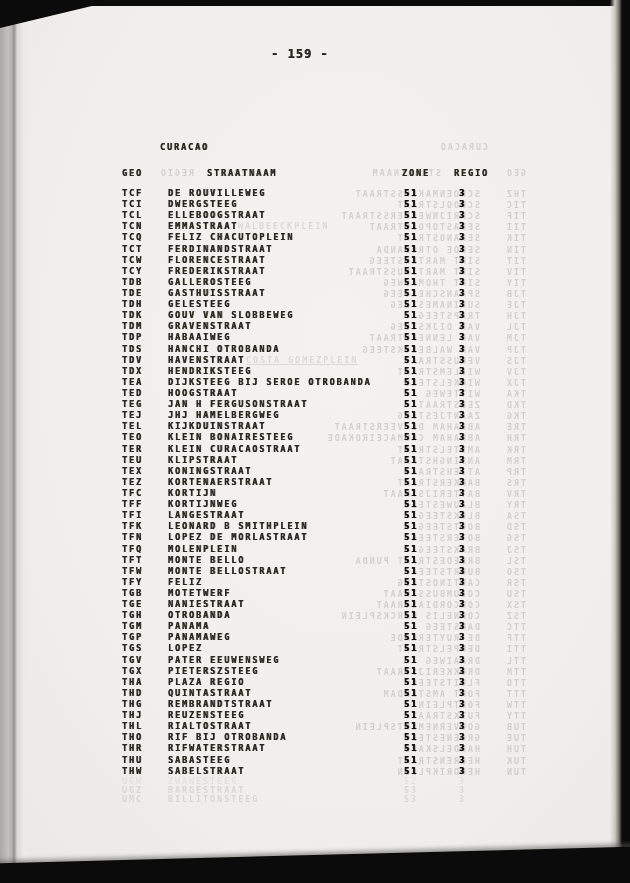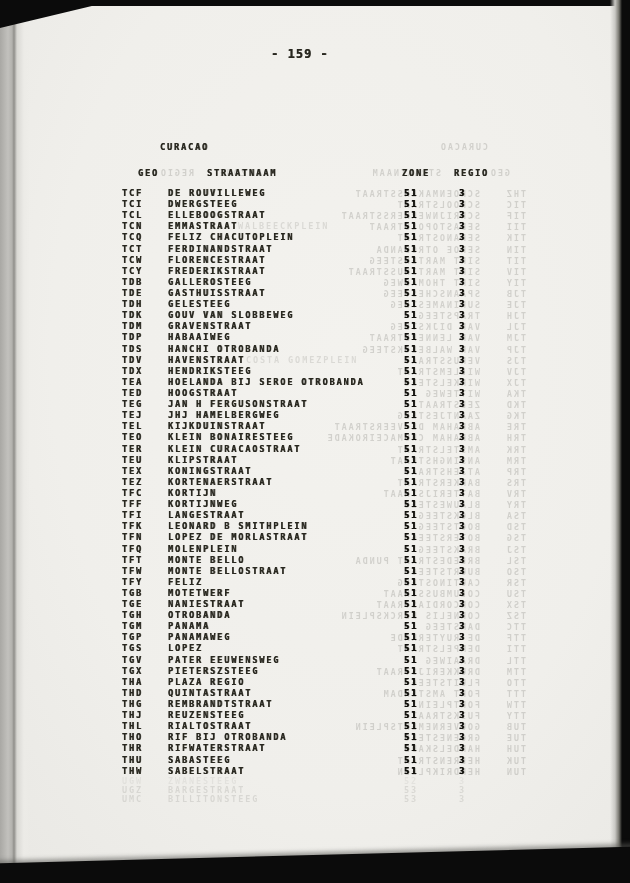--- a/index.html
+++ b/index.html
@@ -32,21 +32,21 @@
     box-shadow:0 -3px 4px rgba(90,89,85,0.55);
   }
 
   
   .ink{color:#28271f;font-weight:bold;font-size:8.5px;letter-spacing:1.9px;
        text-shadow:0.55px 0 0 rgba(40,39,31,0.65), 0 0 0.6px rgba(40,39,31,0.5);
        white-space:pre;}
   .page-number{position:absolute;left:271px;top:42px;font-size:12px;letter-spacing:1px;}
   .region-title{position:absolute;left:160px;top:137px;}
   .hdr{position:absolute;top:163px;}
-  .hdr-geo{left:138px;} .hdr-naam{left:207px;} .hdr-zone{left:402px;} .hdr-regio{left:454px;}
+  .hdr-geo{left:122px;} .hdr-naam{left:207px;} .hdr-zone{left:402px;} .hdr-regio{left:454px;}
 
   .rows-layer{position:absolute;left:0;top:183px;right:0;}
   .trow{position:relative;height:11.115px;}
   .c-geo{position:absolute;left:122px;}
   .c-name{position:absolute;left:168px;}
   .c-zone{position:absolute;left:398px;width:26px;text-align:center;
           color:#100f0b;text-shadow:0.8px 0 0 rgba(16,15,11,0.85),0 0 0.5px rgba(16,15,11,0.6);}
   .c-regio{position:absolute;left:459px;
            color:#100f0b;text-shadow:0.8px 0 0 rgba(16,15,11,0.85),0 0 0.5px rgba(16,15,11,0.6);}
 
@@ -290,21 +290,21 @@
         <div class="trow">
           <span class="ink c-geo">TUN</span>
           <span class="ink c-name">HENDRIKPLEIN</span>
         </div>
       </div>
   </div>
 
   <div class="showthrough">
     <div id="st-overlays">
         <span class="ink st-overlay" style="left: 238px; top: 216.345px;">WALBEECKPLEIN</span>
-        <span class="ink st-overlay" style="left: 246px; top: 349.725px;">COSTA GOMEZPLEIN</span>
+        <span class="ink st-overlay" style="left: 246px; top: 349.725px; text-decoration: underline;">COSTA GOMEZPLEIN</span>
       </div>
     <div class="st-rows" id="st-rows">
         <div class="trow st-row-extra-faint">
           <span class="ink c-geo">UGW</span>
           <span class="ink c-name">ZWANESTEEG</span>
           <span class="ink c-zone">52</span>
           <span class="ink c-regio">3</span>
         </div>
         <div class="trow">
           <span class="ink c-geo">UGZ</span>
@@ -427,21 +427,21 @@
         <span class="ink c-regio">3</span>
       </div>
       <div class="trow">
         <span class="ink c-geo">TDX</span>
         <span class="ink c-name">HENDRIKSTEEG</span>
         <span class="ink c-zone">51</span>
         <span class="ink c-regio">3</span>
       </div>
       <div class="trow">
         <span class="ink c-geo">TEA</span>
-        <span class="ink c-name">HOELANDA BIJ SEROE OTROBANDA</span>
+        <span class="ink c-name">DIJKSTEEG BIJ SEROE OTROBANDA</span>
         <span class="ink c-zone">51</span>
         <span class="ink c-regio">3</span>
       </div>
       <div class="trow">
         <span class="ink c-geo">TED</span>
         <span class="ink c-name">HOOGSTRAAT</span>
         <span class="ink c-zone">51</span>
         <span class="ink c-regio">3</span>
       </div>
       <div class="trow">

